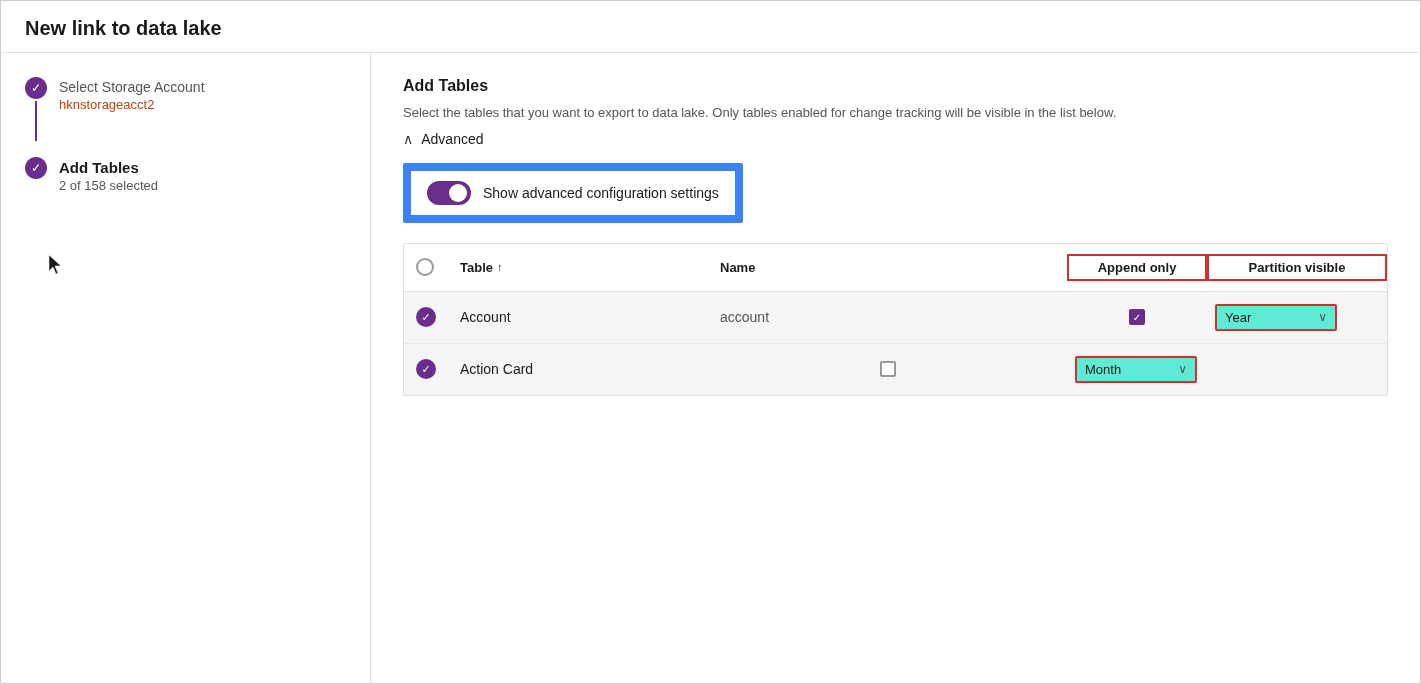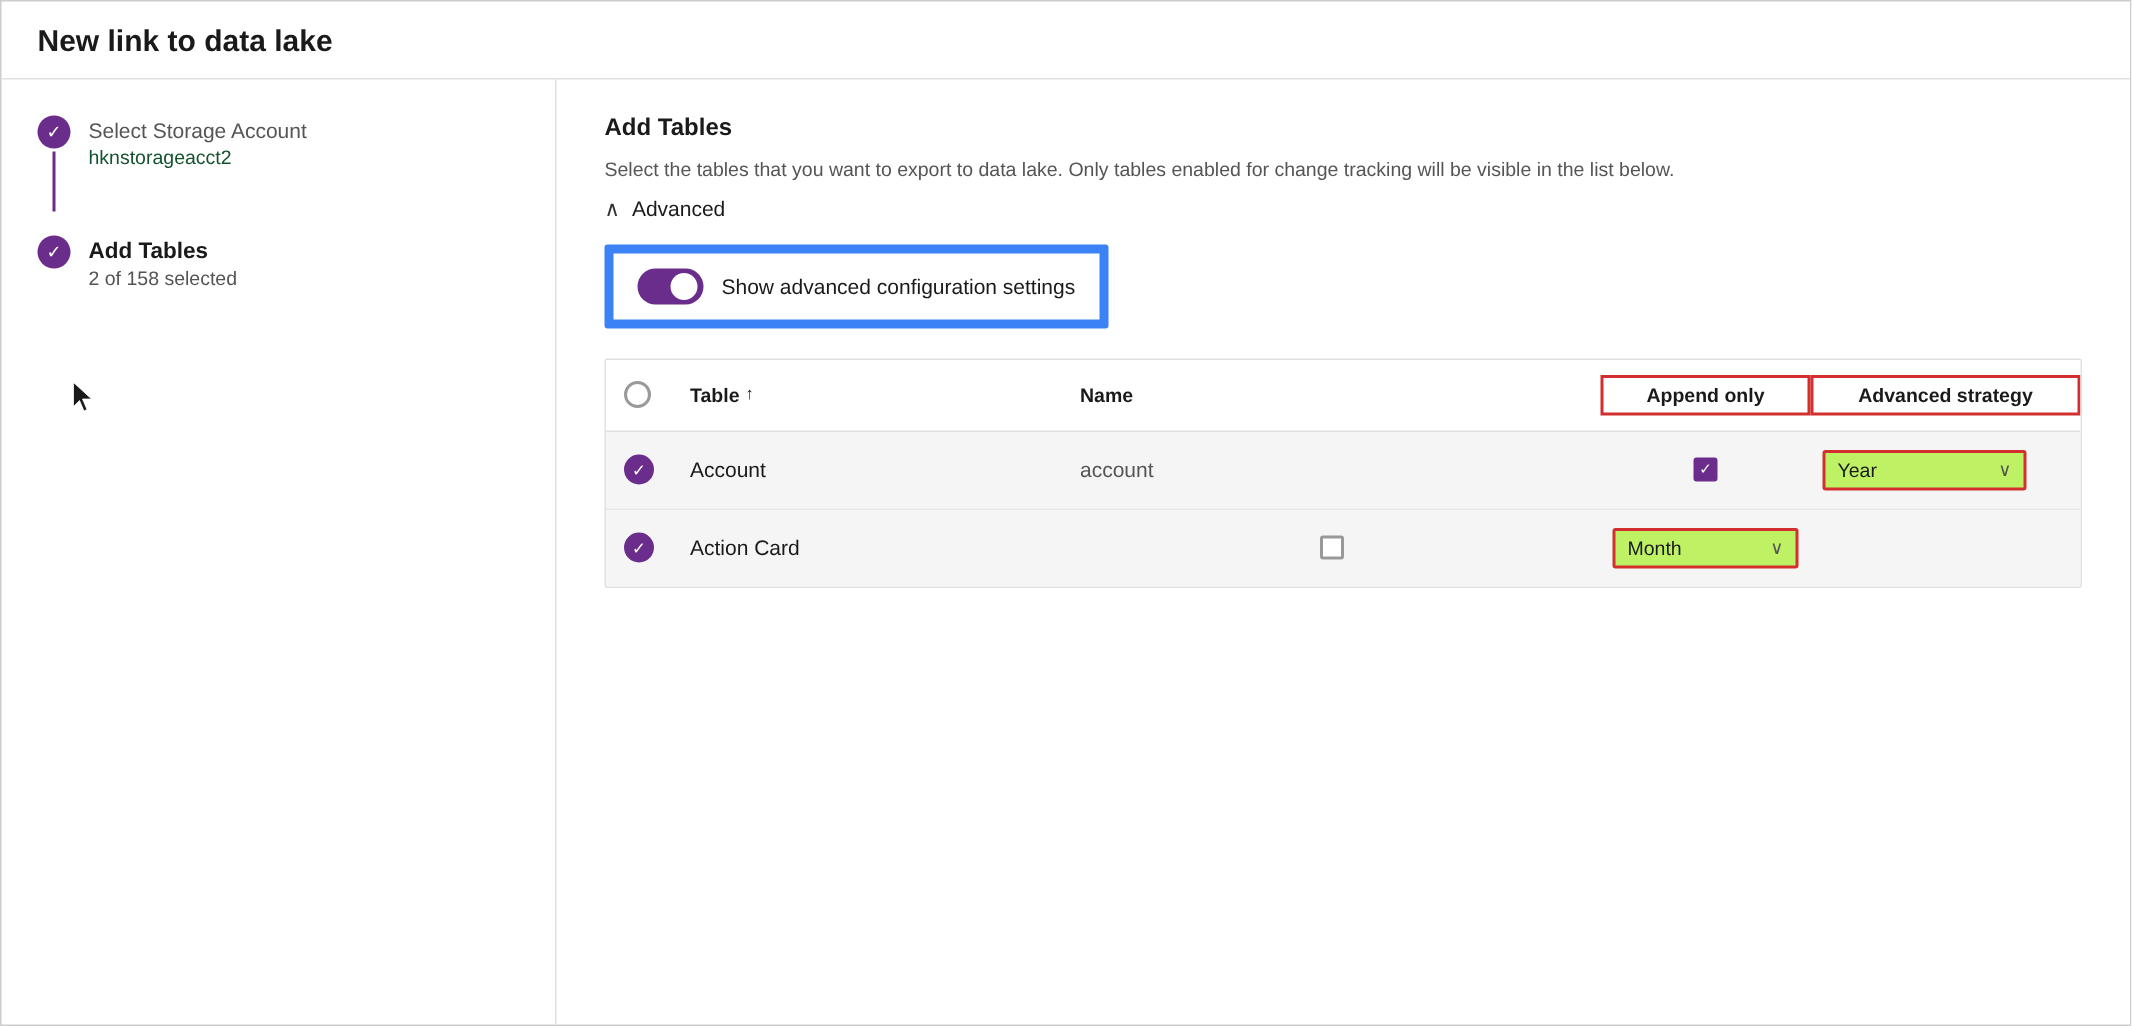--- a/index.html
+++ b/index.html
@@ -78,21 +78,21 @@
       padding-top: 2px;
     }
 
     .step-title {
       font-size: 14px;
       color: #555;
     }
 
     .step-subtitle {
       font-size: 13px;
-      color: #14532d;
+      color: #c2410c;
       margin-top: 2px;
     }
 
     .step-title.active {
       font-size: 15px;
       font-weight: 700;
       color: #1a1a1a;
     }
 
     .step-subtitle.active {
@@ -150,21 +150,21 @@
       font-size: 14px;
       font-weight: 500;
       color: #1a1a1a;
     }
 
     
     .toggle-row {
       display: inline-flex;
       align-items: center;
       gap: 12px;
-      border: 6px solid #3b82f6;
+      border: 8px solid #3b82f6;
       padding: 10px 16px;
       border-radius: 2px;
       margin-bottom: 20px;
     }
 
     .toggle-switch {
       position: relative;
       width: 44px;
       height: 24px;
     }
@@ -352,25 +352,25 @@
       align-items: center;
       padding: 0 8px;
     }
 
     .partition-dropdown {
       border: 2px solid #d32f2f;
       border-radius: 2px;
       padding: 4px 8px;
       font-size: 13px;
       color: #1a1a1a;
-      background: #bef264;
+      background: #5eead4;
       display: flex;
       align-items: center;
       justify-content: space-between;
-      width: 136px;
+      width: 122px;
       cursor: pointer;
     }
 
     .dropdown-arrow {
       font-size: 12px;
       color: #555;
       margin-left: 8px;
     }
 
     .radio-empty {
@@ -453,21 +453,21 @@
         <div class="table-header">
           <div class="col-checkbox">
             <div class="radio-empty"></div>
           </div>
           <div class="table-header-cell col-table">
             <span>Table</span>
             <span class="sort-arrow">↑</span>
           </div>
           <div class="table-header-cell">Name</div>
           <div class="table-header-cell append-header">Append only</div>
-          <div class="table-header-cell partition-header">Advanced strategy</div>
+          <div class="table-header-cell partition-header">Partition visible</div>
         </div>
 
         <div class="table-row">
           <div class="row-checkbox-cell">
             <div class="row-checked-circle">
               <span class="check">✓</span>
             </div>
           </div>
           <div class="row-table-name">Account</div>
           <div class="row-name">account</div>

